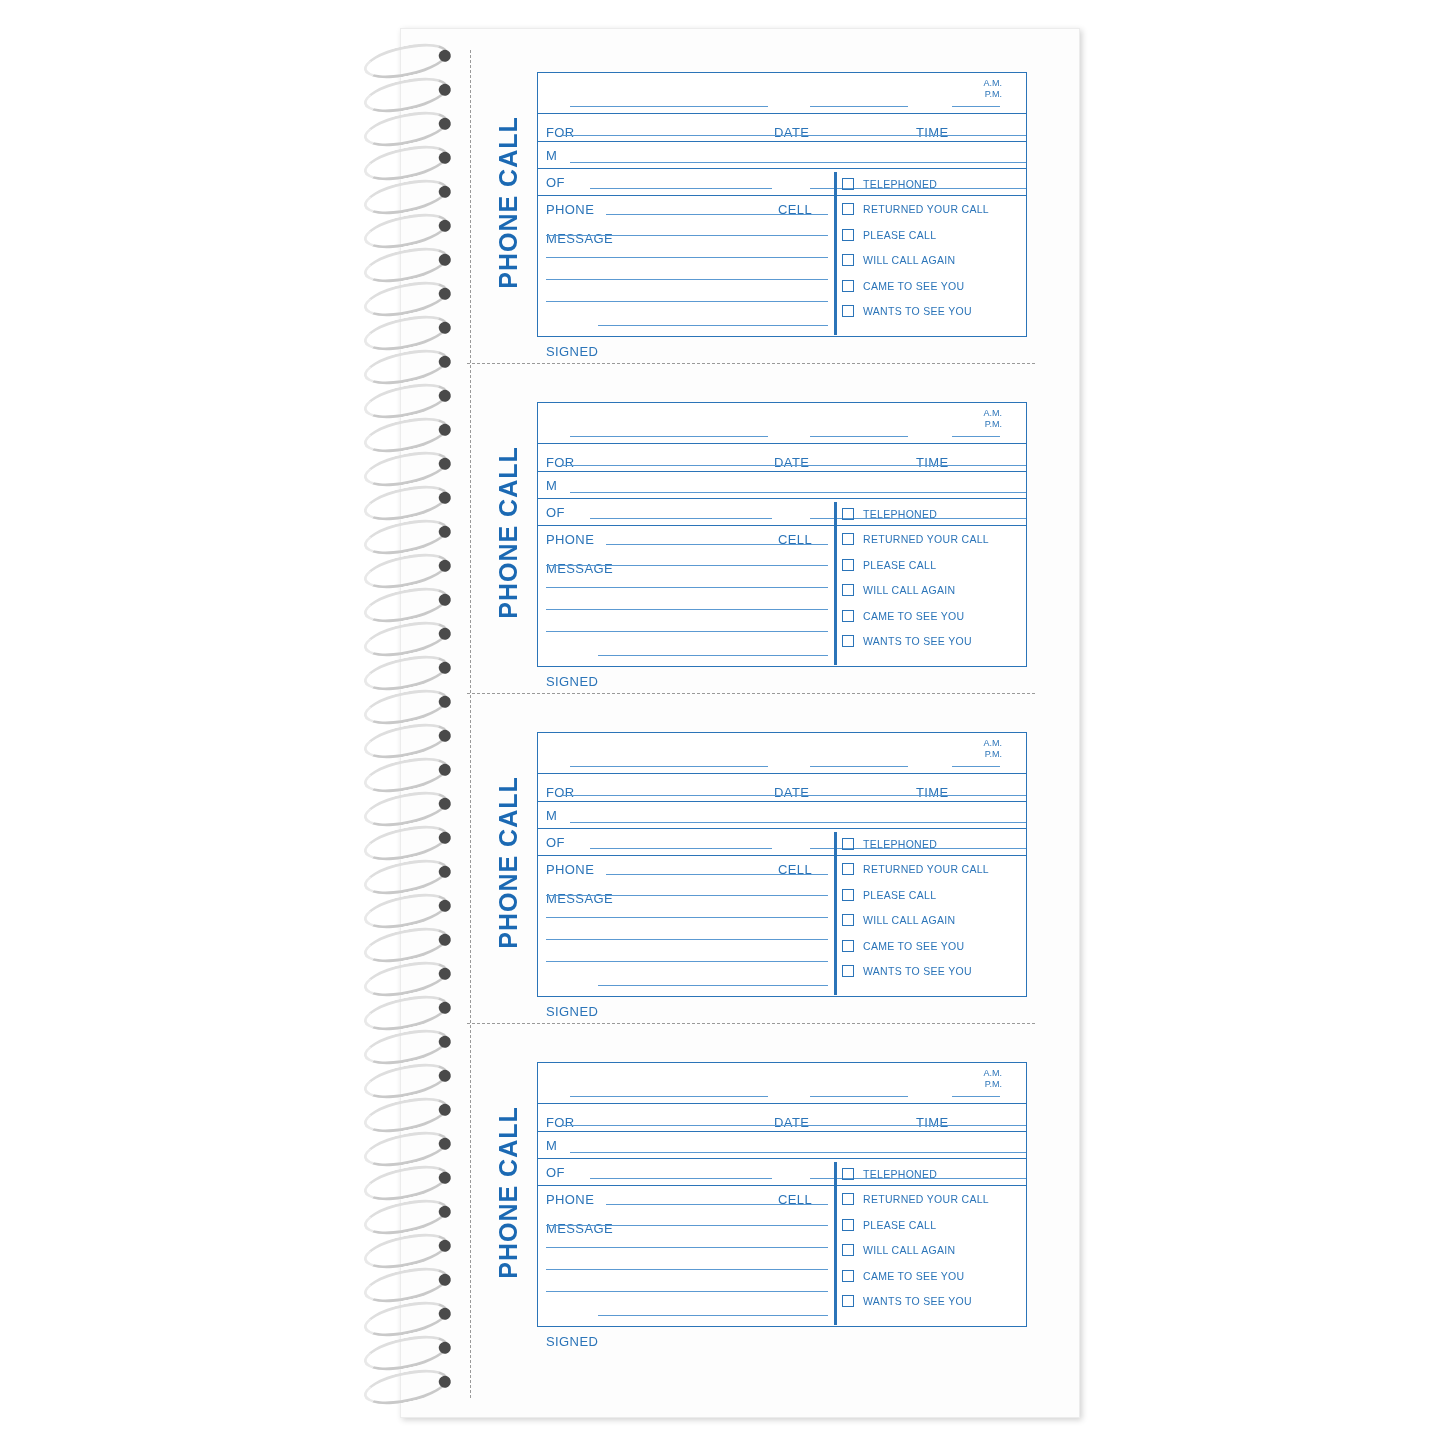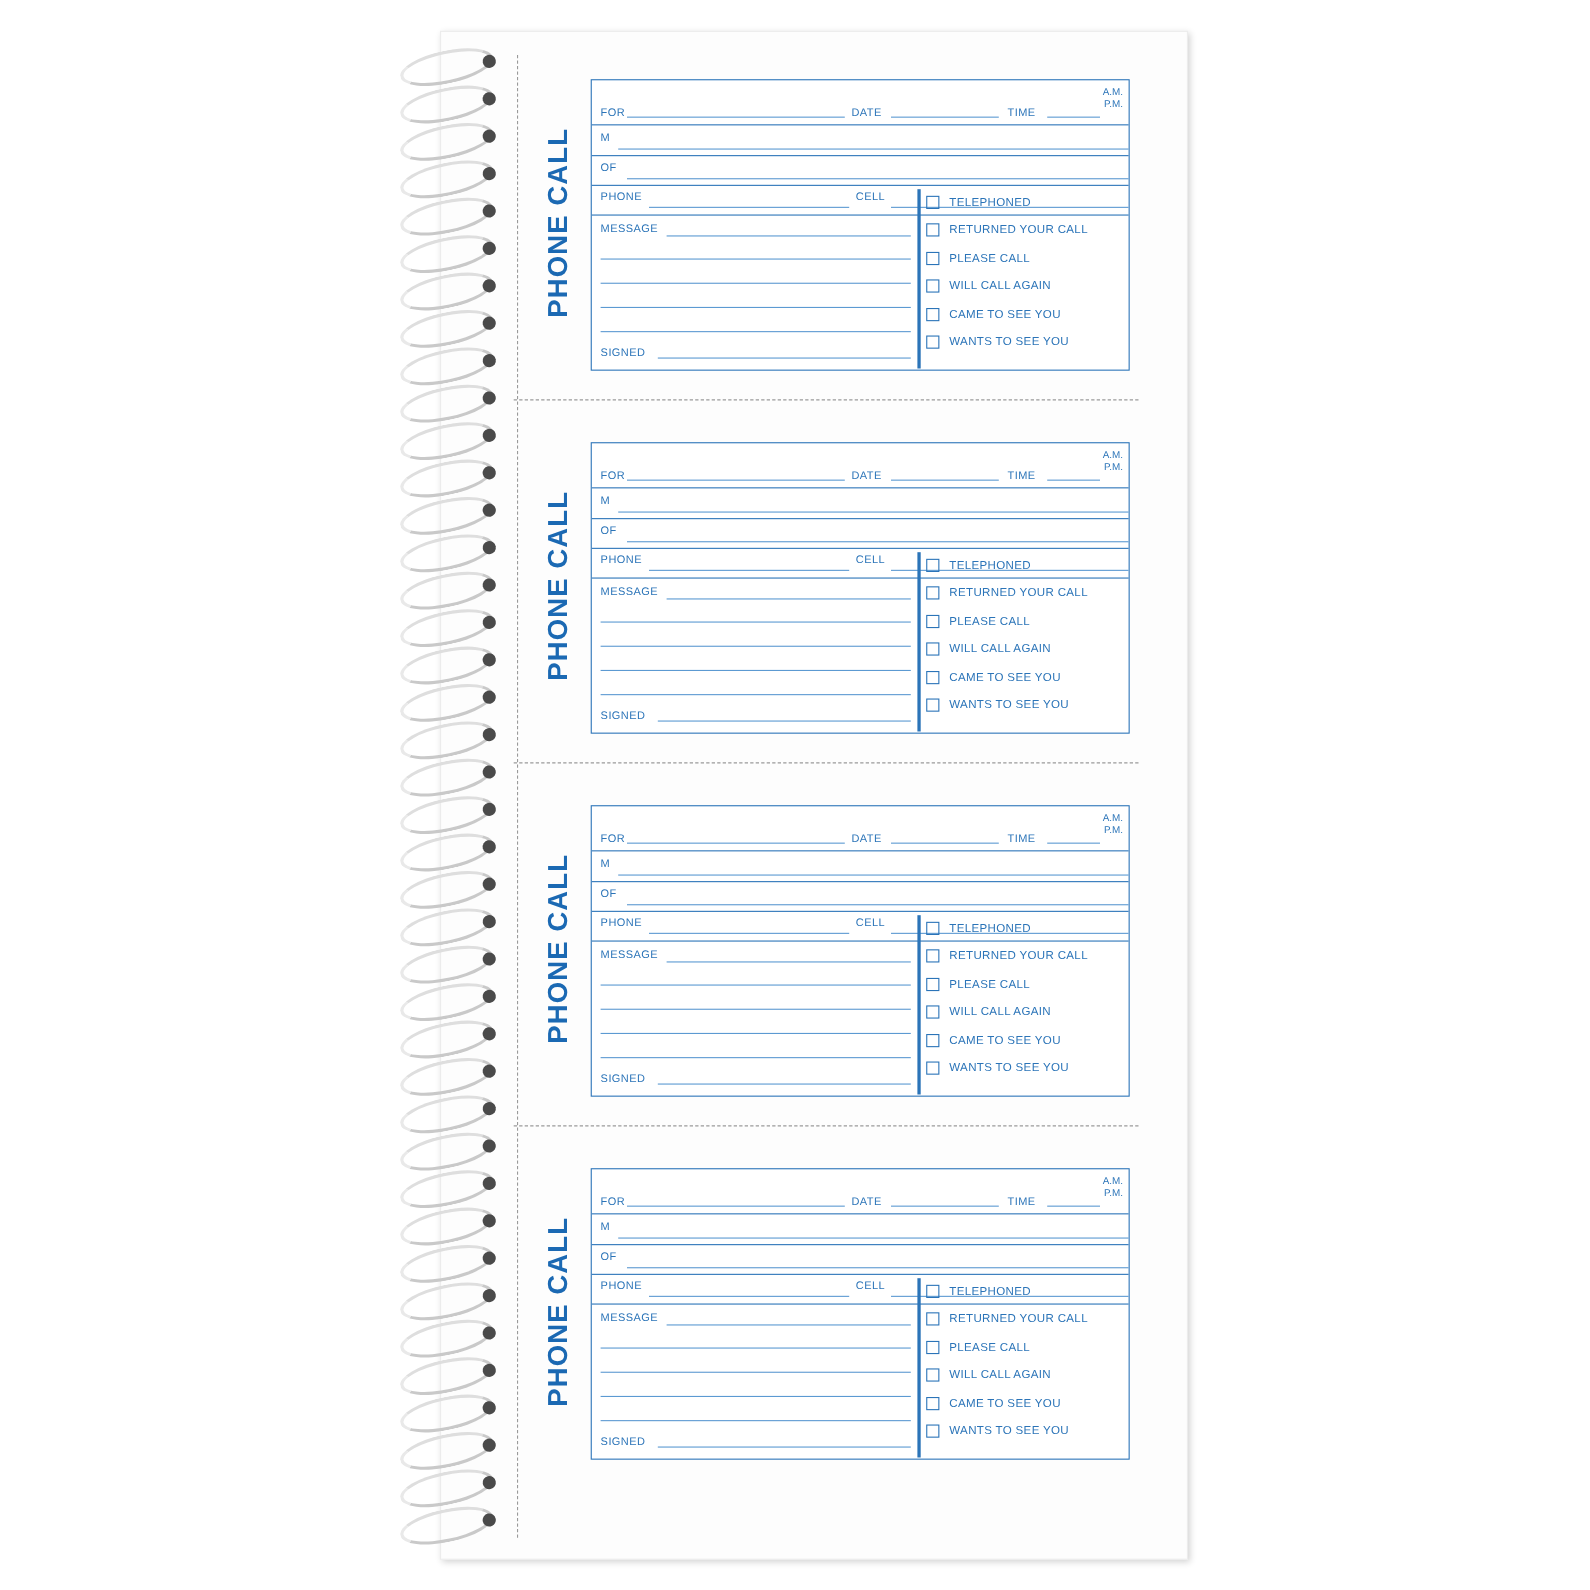--- a/index.html
+++ b/index.html
@@ -127,41 +127,42 @@
     top: 22px;
     width: 490px;
     height: 265px;
     border: 1.6px solid #2b74b8;
     box-sizing: border-box;
     background: #ffffff;
   }
 
   .lbl {
     position: absolute;
-    font-size: 10px;
+    font-size: 13px;
     letter-spacing: 0.4px;
     color: #2b74b8;
     white-space: nowrap;
+    margin-top: 28px;
   }
 
   .rule {
     position: absolute;
     height: 0;
     border-top: 1.1px solid #5c9ad2;
   }
 
   .rule-strong {
     position: absolute;
     height: 0;
     border-top: 1.4px solid #2b74b8;
   }
 
   .ampm {
     position: absolute;
-    right: 5px;
+    right: 24px;
     top: 5px;
     font-size: 9px;
     line-height: 10.5px;
     text-align: right;
     color: #2b74b8;
   }
 
   
   .check-col {
     position: absolute;

